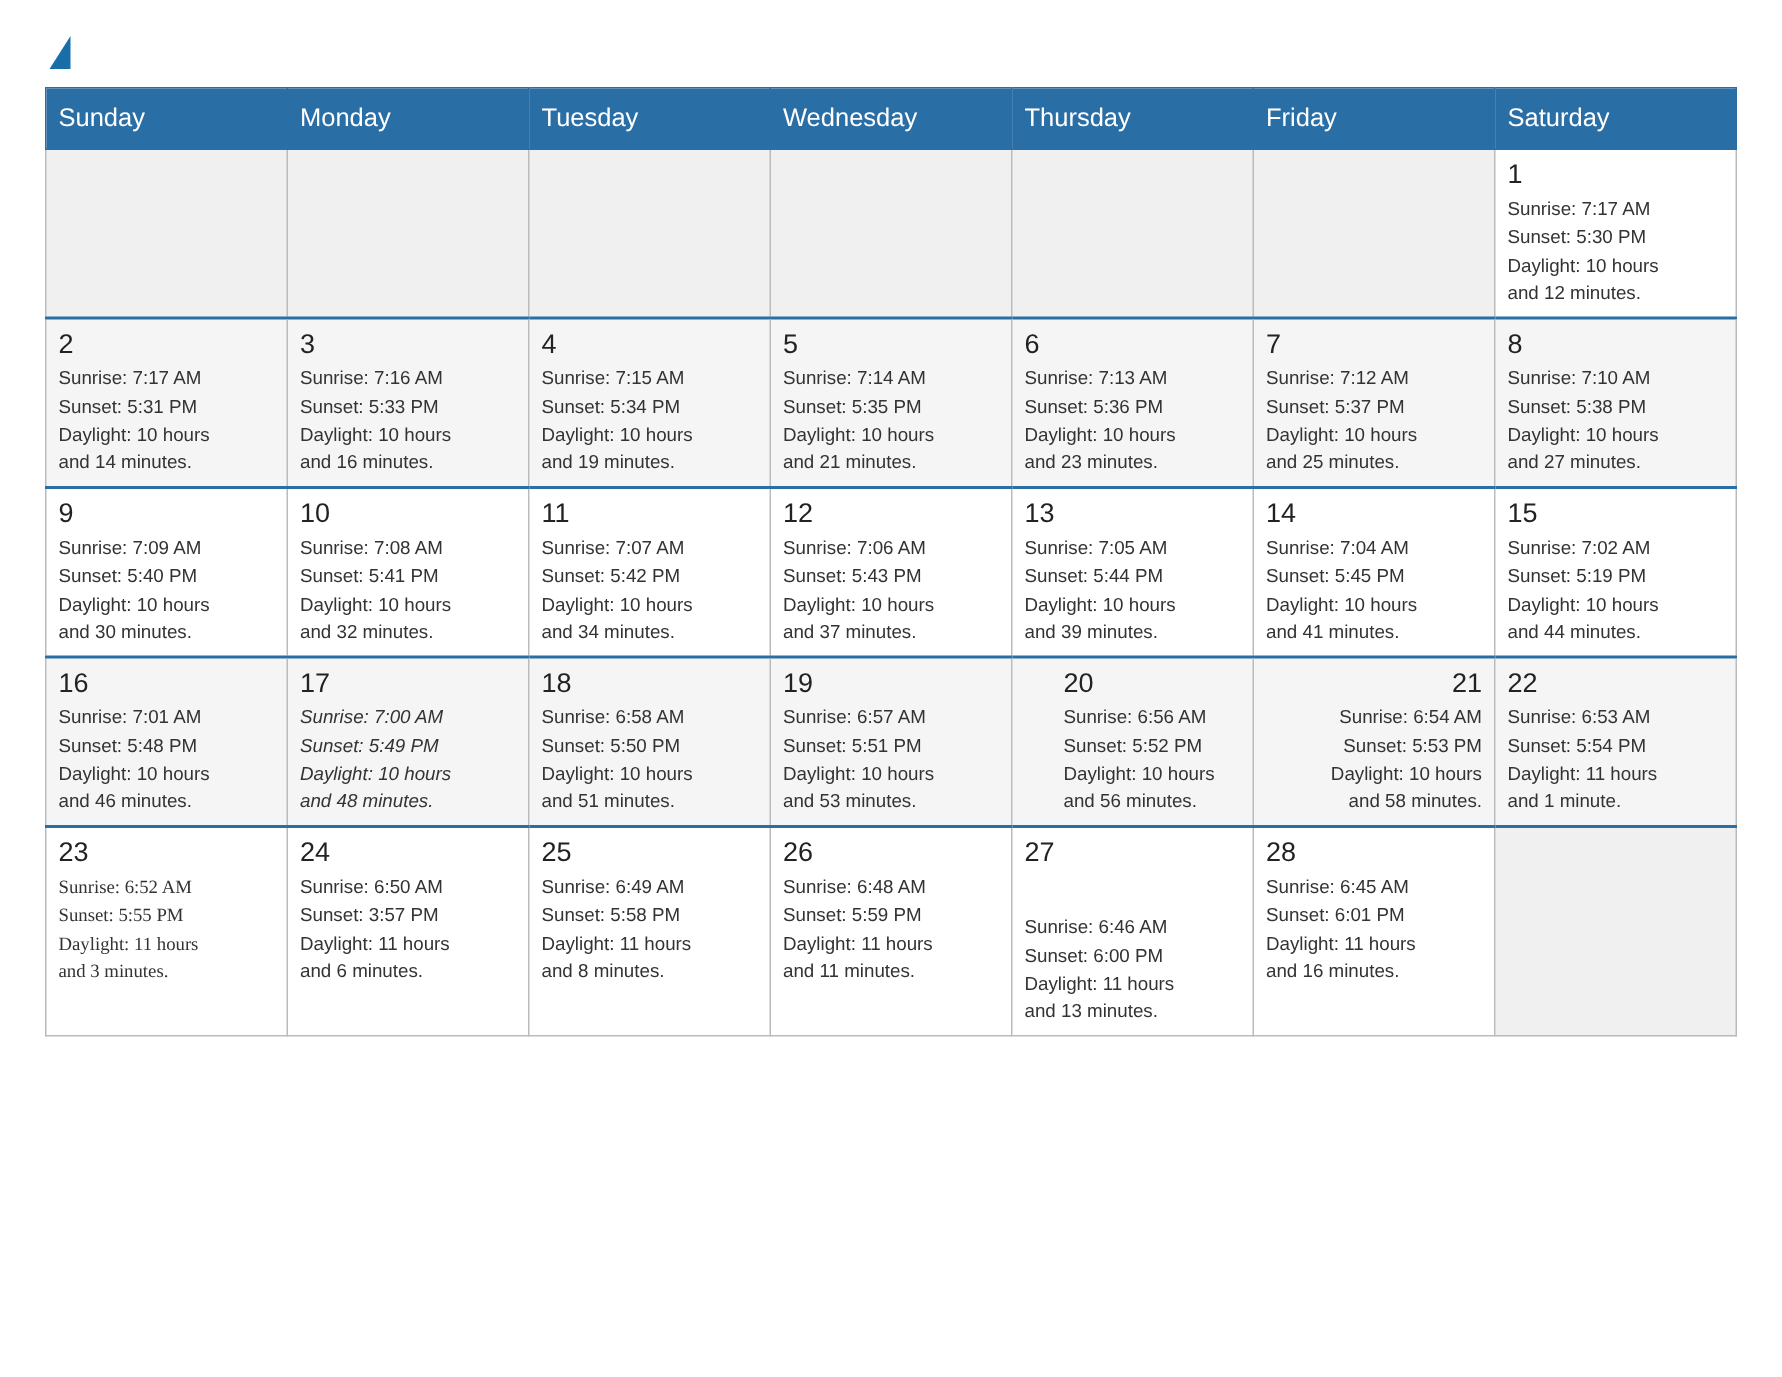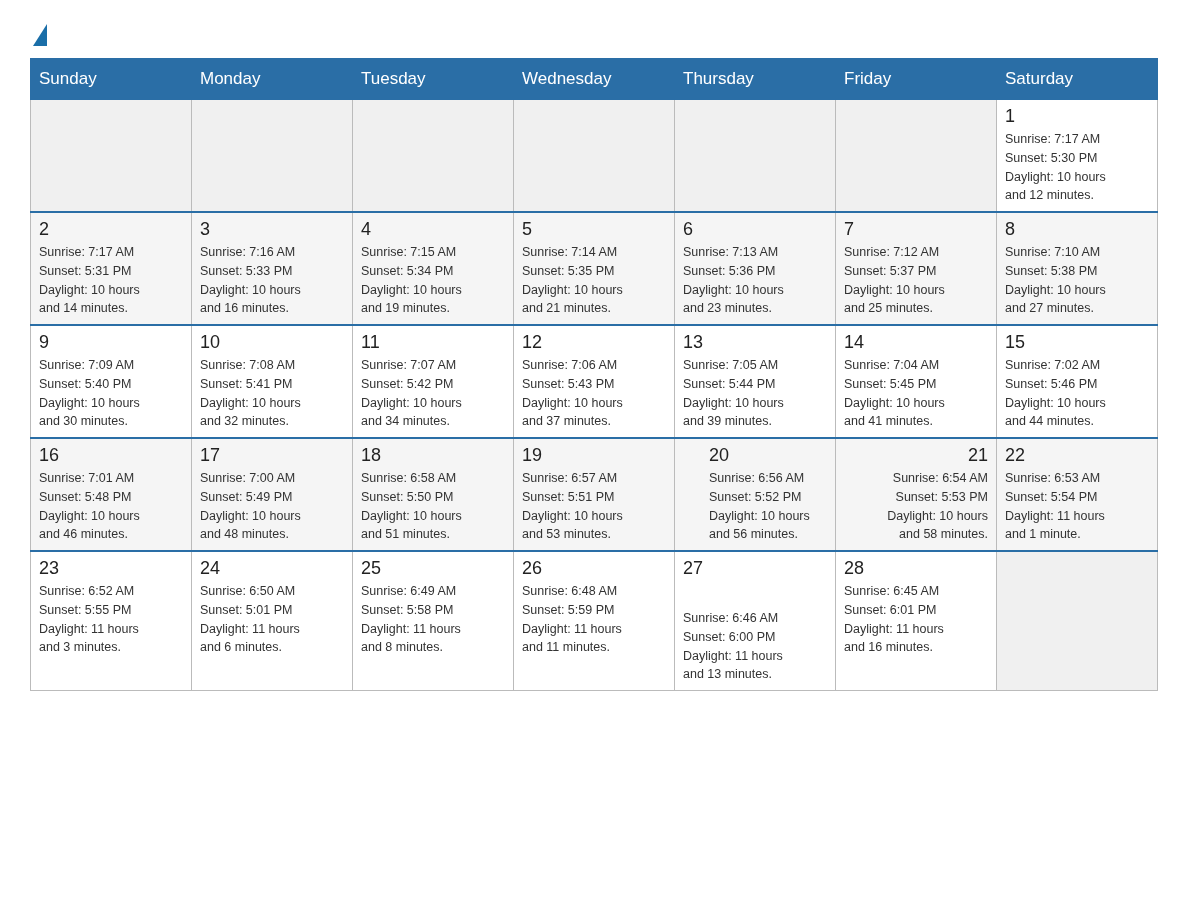--- a/index.html
+++ b/index.html
@@ -239,36 +239,36 @@
         <td style="border-top: 2px solid rgb(42, 110, 166);">
           <span class="day-number">14</span>
           <div class="day-info" style="white-space: pre-line;">Sunrise: 7:04 AM
 Sunset: 5:45 PM
 Daylight: 10 hours
 and 41 minutes.</div>
         </td>
         <td style="border-top: 2px solid rgb(42, 110, 166);">
           <span class="day-number">15</span>
           <div class="day-info" style="white-space: pre-line;">Sunrise: 7:02 AM
-Sunset: 5:46 PM
+Sunset: 5:19 PM
 Daylight: 10 hours
 and 44 minutes.</div>
         </td>
       </tr>
       <tr>
         <td style="border-top: 2px solid rgb(42, 110, 166);">
           <span class="day-number">16</span>
           <div class="day-info" style="white-space: pre-line;">Sunrise: 7:01 AM
 Sunset: 5:48 PM
 Daylight: 10 hours
 and 46 minutes.</div>
         </td>
         <td style="border-top: 2px solid rgb(42, 110, 166);">
           <span class="day-number">17</span>
-          <div class="day-info" style="white-space: pre-line;">Sunrise: 7:00 AM
+          <div class="day-info" style="white-space: pre-line; font-style: italic;">Sunrise: 7:00 AM
 Sunset: 5:49 PM
 Daylight: 10 hours
 and 48 minutes.</div>
         </td>
         <td style="border-top: 2px solid rgb(42, 110, 166);">
           <span class="day-number">18</span>
           <div class="day-info" style="white-space: pre-line;">Sunrise: 6:58 AM
 Sunset: 5:50 PM
 Daylight: 10 hours
 and 51 minutes.</div>
@@ -298,29 +298,29 @@
           <span class="day-number">22</span>
           <div class="day-info" style="white-space: pre-line;">Sunrise: 6:53 AM
 Sunset: 5:54 PM
 Daylight: 11 hours
 and 1 minute.</div>
         </td>
       </tr>
       <tr>
         <td style="border-top: 2px solid rgb(42, 110, 166);">
           <span class="day-number">23</span>
-          <div class="day-info" style="white-space: pre-line;">Sunrise: 6:52 AM
+          <div class="day-info" style="white-space: pre-line; font-family: Liberation Serif, serif;">Sunrise: 6:52 AM
 Sunset: 5:55 PM
 Daylight: 11 hours
 and 3 minutes.</div>
         </td>
         <td style="border-top: 2px solid rgb(42, 110, 166);">
           <span class="day-number">24</span>
           <div class="day-info" style="white-space: pre-line;">Sunrise: 6:50 AM
-Sunset: 5:01 PM
+Sunset: 3:57 PM
 Daylight: 11 hours
 and 6 minutes.</div>
         </td>
         <td style="border-top: 2px solid rgb(42, 110, 166);">
           <span class="day-number">25</span>
           <div class="day-info" style="white-space: pre-line;">Sunrise: 6:49 AM
 Sunset: 5:58 PM
 Daylight: 11 hours
 and 8 minutes.</div>
         </td>

